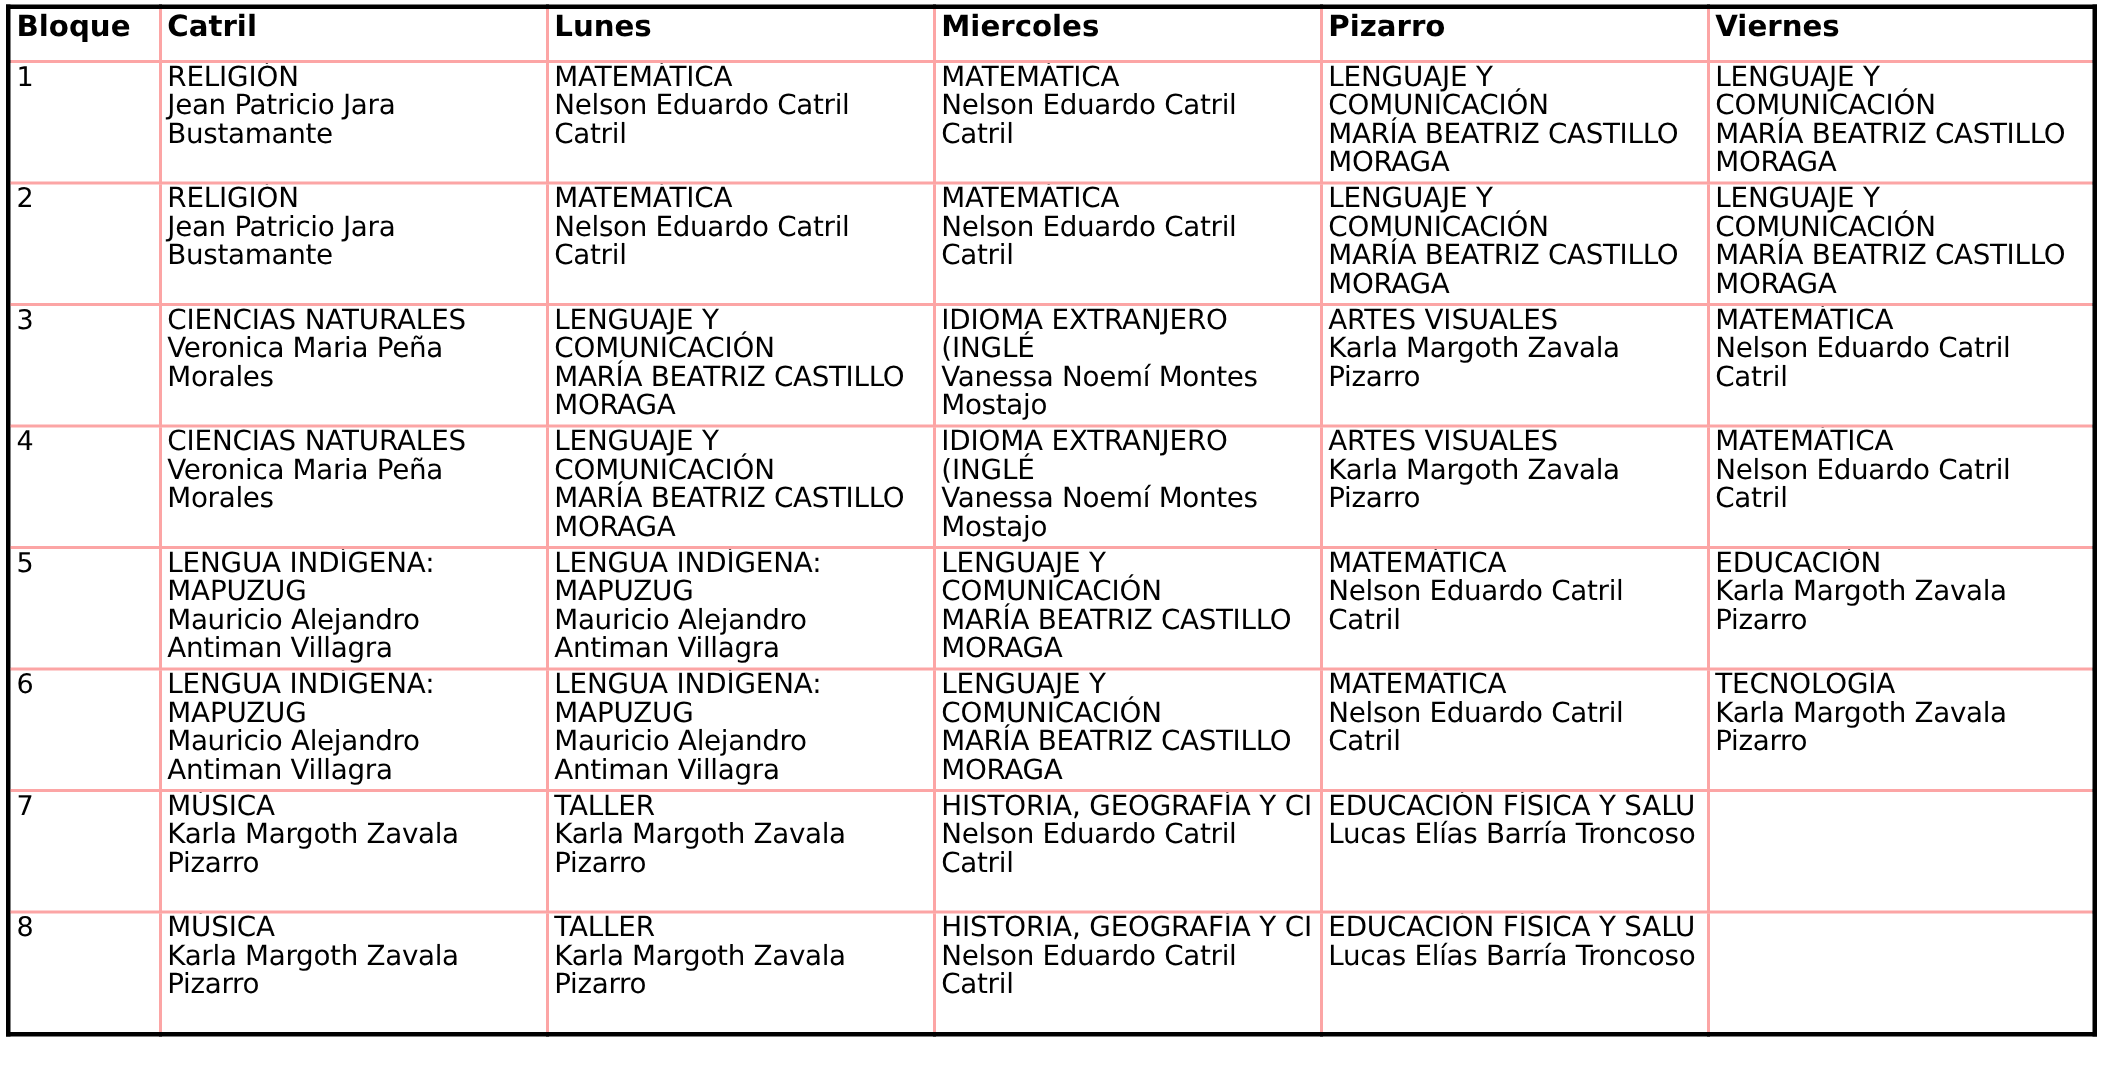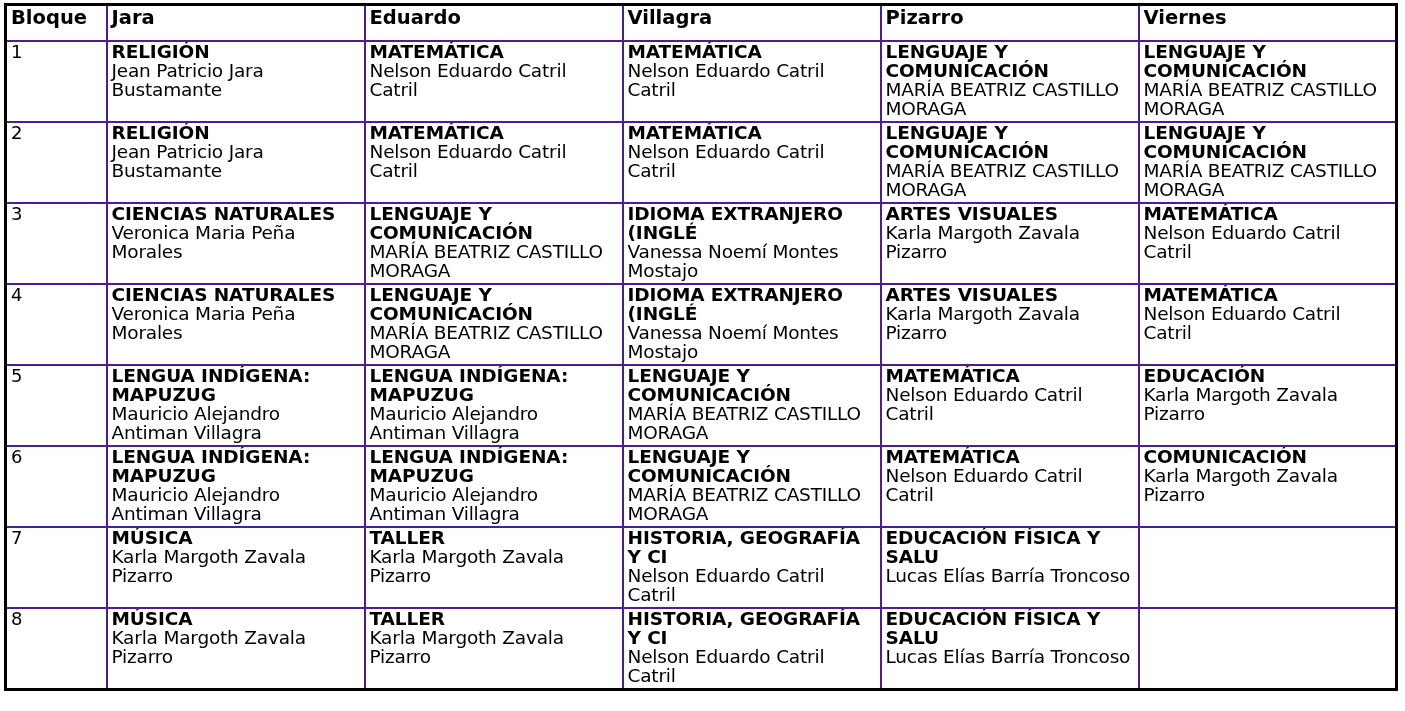--- a/index.html
+++ b/index.html
@@ -23,21 +23,21 @@
     border-collapse: collapse;
     table-layout: fixed;
     width: 1394px;
     border: 3px solid #000000;
   }
   table.schedule col.c-bloque  { width: 101px; }
   table.schedule col.c-day     { width: 258px; }
 
   table.schedule th,
   table.schedule td {
-    border: 2px solid #4c1d95;
+    border: 2px solid #fca5a5;
     vertical-align: top;
     padding: 1px 4px 2px 4px;
     overflow: hidden;
   }
   table.schedule thead th {
     height: 30px;
     font-size: 19.5px;
     font-weight: bold;
     line-height: 1.0;
     text-align: left;
@@ -48,21 +48,21 @@
   table.schedule tbody tr { height: 81px; }
   table.schedule td.bloque-cell {
     font-size: 18px;
     font-weight: normal;
     line-height: 1.05;
     color: #000000;
   }
   .subject {
     display: block;
     font-size: 18.5px;
-    font-weight: bold;
+    font-weight: normal;
     line-height: 1.02;
     letter-spacing: -0.1px;
     color: #000000;
     white-space: pre-line;
   }
   .teacher {
     display: block;
     font-size: 18.5px;
     font-weight: normal;
     line-height: 1.02;
@@ -81,23 +81,23 @@
       <col class="c-bloque">
       <col class="c-day">
       <col class="c-day">
       <col class="c-day">
       <col class="c-day">
       <col class="c-day">
     </colgroup>
     <thead>
       <tr>
         <th>Bloque</th>
-        <th>Jara</th>
-        <th>Eduardo</th>
-        <th>Villagra</th>
+        <th>Catril</th>
+        <th>Lunes</th>
+        <th>Miercoles</th>
         <th>Pizarro</th>
         <th>Viernes</th>
       </tr>
     </thead>
     <tbody id="schedule-body">
         <tr>
           <td class="bloque-cell">1</td>
           <td>
             <span class="subject">RELIGIÓN</span>
             <span class="teacher">Jean Patricio Jara Bustamante</span>
@@ -223,21 +223,21 @@
           </td>
           <td>
             <span class="subject">LENGUAJE Y COMUNICACIÓN</span>
             <span class="teacher">MARÍA BEATRIZ CASTILLO MORAGA</span>
           </td>
           <td>
             <span class="subject">MATEMÁTICA</span>
             <span class="teacher">Nelson Eduardo Catril Catril</span>
           </td>
           <td>
-            <span class="subject">COMUNICACIÓN</span>
+            <span class="subject">TECNOLOGÍA</span>
             <span class="teacher">Karla Margoth Zavala Pizarro</span>
           </td>
         </tr>
         <tr>
           <td class="bloque-cell">7</td>
           <td>
             <span class="subject">MÚSICA</span>
             <span class="teacher">Karla Margoth Zavala Pizarro</span>
           </td>
           <td>

